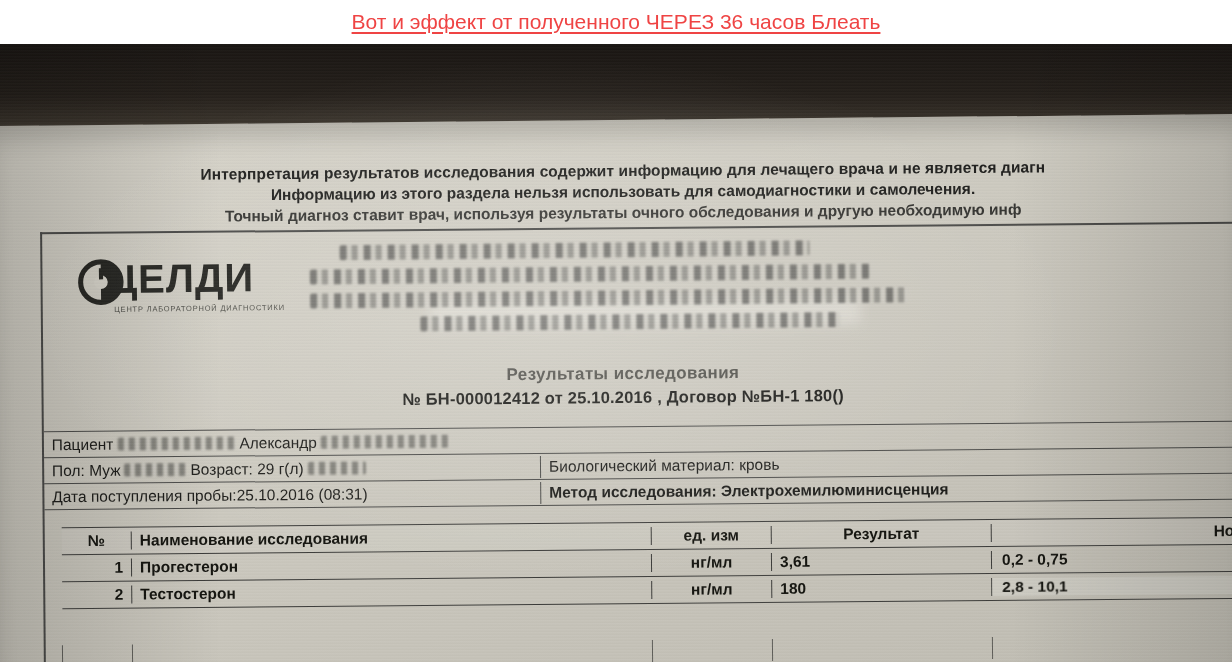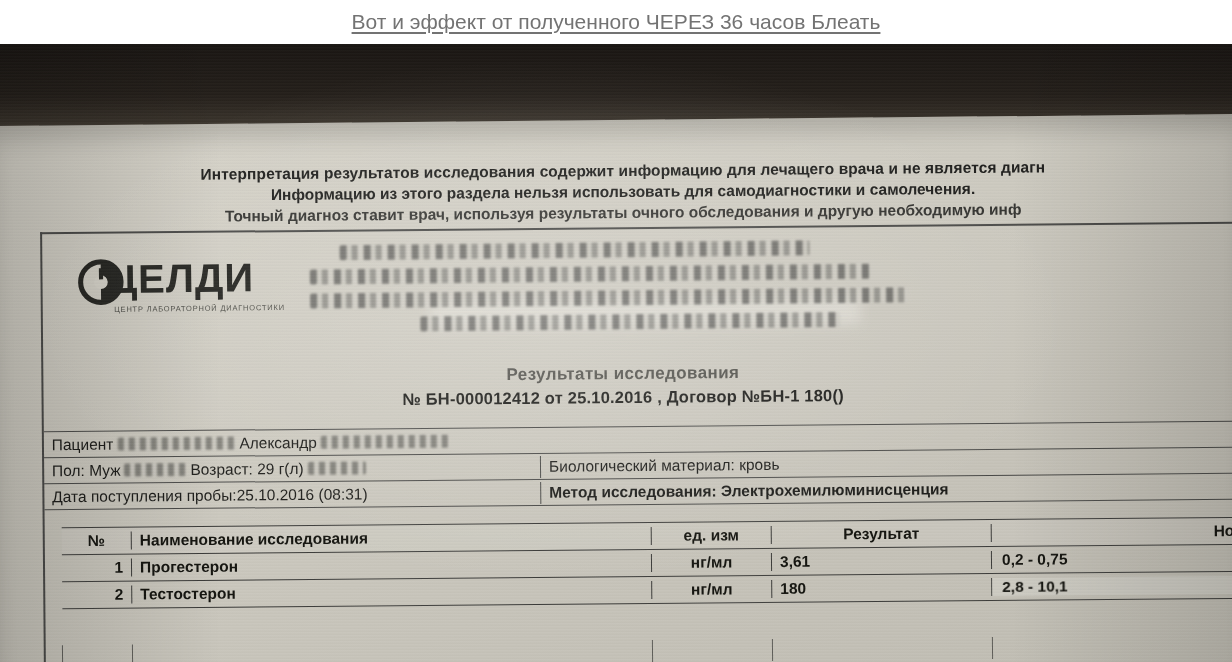--- a/index.html
+++ b/index.html
@@ -17,21 +17,21 @@
   
   .caption-bar {
     height: 44px;
     display: flex;
     align-items: center;
     justify-content: center;
     background: #ffffff;
   }
   .caption-text {
     font-size: 21px;
-    color: #737373;
+    color: #ef4444;
     text-decoration: underline;
     text-underline-offset: 3px;
     white-space: nowrap;
   }
 
   
   .photo {
     position: relative;
     width: 1232px;
     height: 618px;

